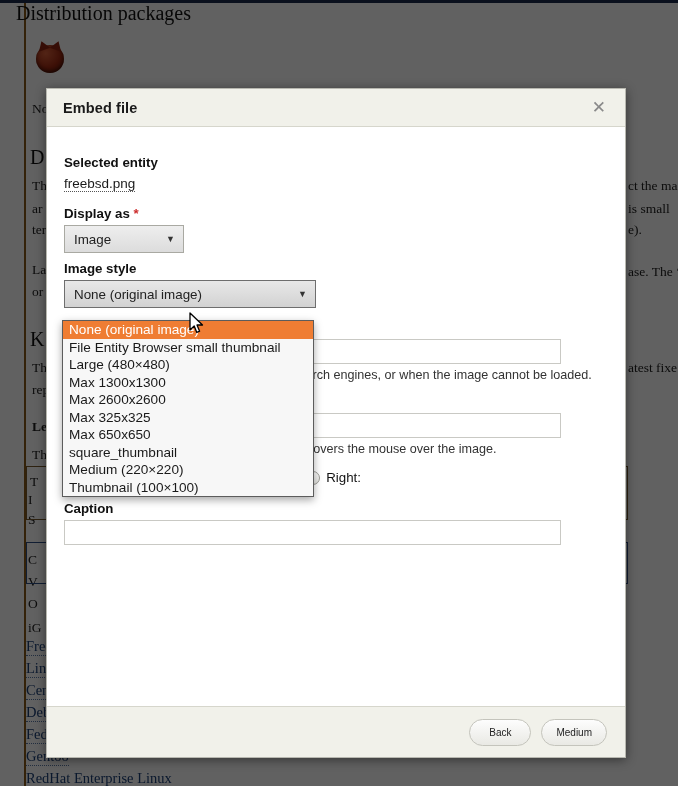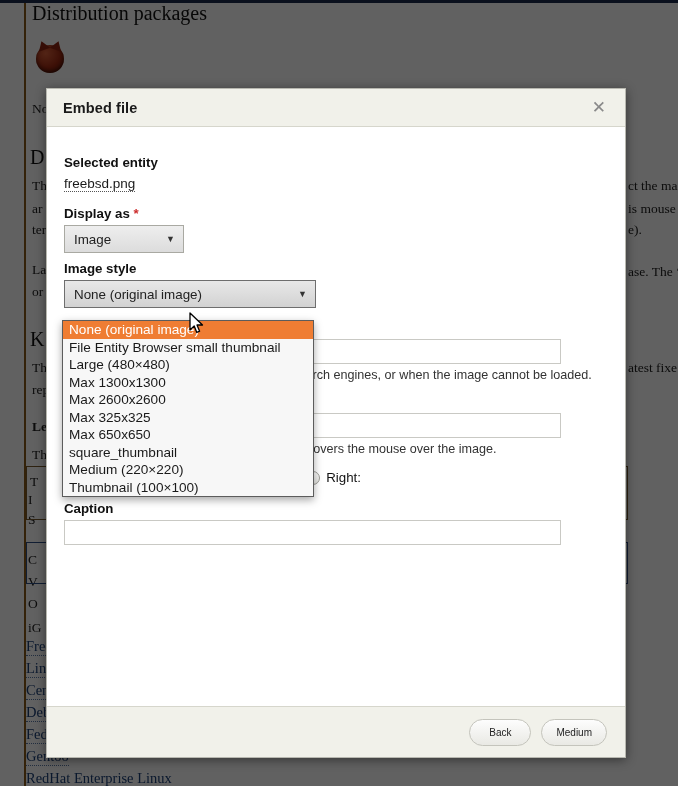--- a/index.html
+++ b/index.html
@@ -159,21 +159,21 @@
 </style>
 </head>
 <body>
 
 <div id="root">
 
   <div class="page-bg">
     <div class="page-topline"></div>
     <div class="page-rule"></div>
 
-    <div class="bg-h2" style="left:32px; top:2px;">Distribution packages</div>
+    <div class="bg-h2" style="left:16px; top:2px;">Distribution packages</div>
     <div class="freebsd-logo"></div>
 
     <div id="bg-frags">
         <div class="bg-p" style="left: 32px; top: 101px;">No</div>
         <div class="bg-h2" style="left: 30px; top: 146px;">D</div>
         <div class="bg-p" style="left: 32px; top: 178px;">Th</div>
         <div class="bg-p" style="left: 32px; top: 201px;">ar</div>
         <div class="bg-p" style="left: 32px; top: 222px;">ter</div>
         <div class="bg-p" style="left: 32px; top: 262px;">La</div>
         <div class="bg-p" style="left: 32px; top: 284px;">or</div>
@@ -185,21 +185,21 @@
         <div class="bg-p" style="left: 30px; top: 474px;">T</div>
         <div class="bg-p" style="left: 28px; top: 492px;">I</div>
         <div class="bg-p" style="left: 28px; top: 512px;">S</div>
         <div class="bg-p" style="left: 28px; top: 552px;">C</div>
         <div class="bg-p" style="left: 28px; top: 574px;">V</div>
         <div class="bg-p" style="left: 28px; top: 596px;">O</div>
         <div class="bg-p" style="left: 28px; top: 620px;">iG</div>
       </div>
     <div id="bg-right-frags">
         <div class="bg-p" style="left: 628px; top: 178px;">ct the mai</div>
-        <div class="bg-p" style="left: 628px; top: 201px;"> is mouse</div>
+        <div class="bg-p" style="left: 628px; top: 201px;"> is small</div>
         <div class="bg-p" style="left: 628px; top: 222px;">e).</div>
         <div class="bg-p" style="left: 628px; top: 264px;">ase. The ‘</div>
         <div class="bg-p" style="left: 628px; top: 360px;">atest fixe</div>
       </div>
 
     <div class="bg-box" style="left:26px; top:466px; width:600px; height:52px;"></div>
     <div class="bg-box" style="left:26px; top:542px; width:600px; height:40px; border-color:#2f4f86;"></div>
 
     <div id="bg-links">
         <a class="bg-link" style="left: 26px; top: 638px;">FreeBSD</a>

